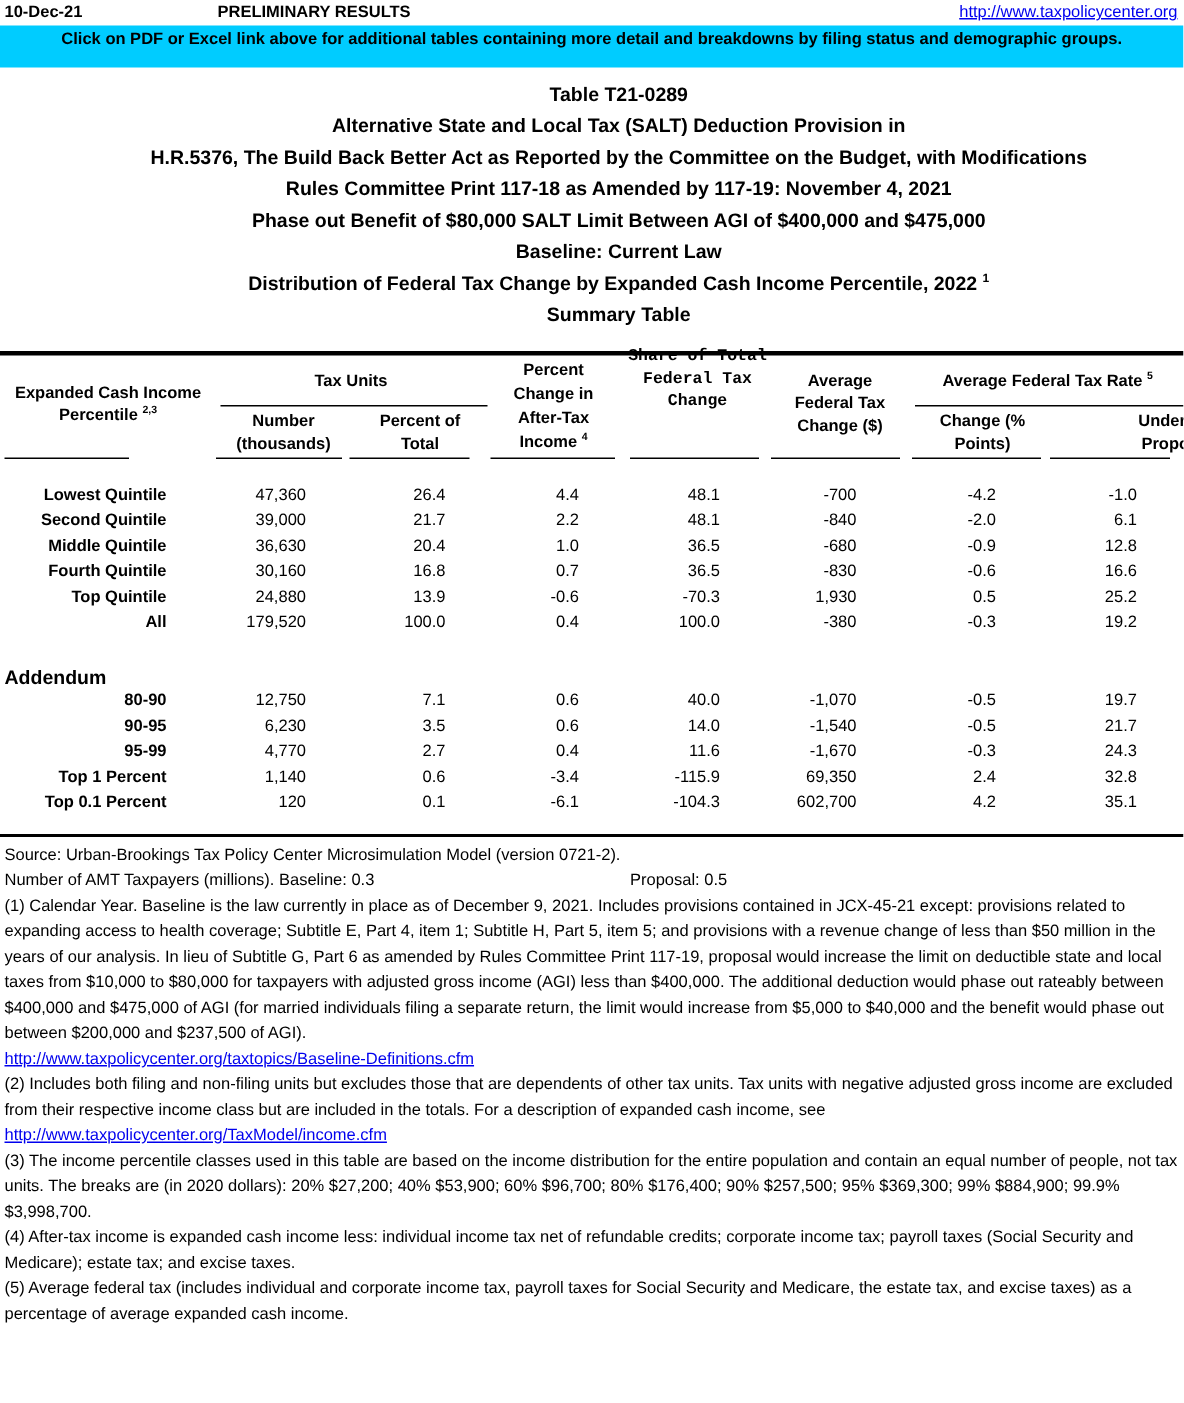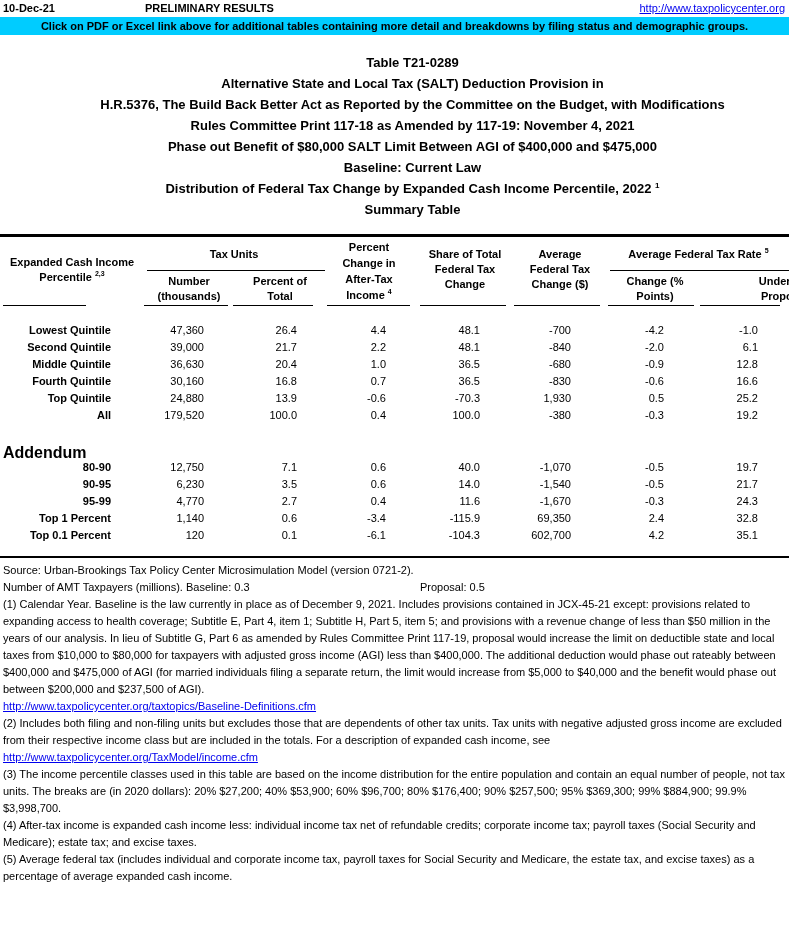--- a/index.html
+++ b/index.html
@@ -4,21 +4,21 @@
 <style>
   * { box-sizing: border-box; margin: 0; padding: 0; }
   html, body { width: 789px; height: 935px; background: #ffffff; overflow: hidden; }
   body { font-family: "Liberation Sans", sans-serif; color: #000; font-size: 11px; position: relative; }
 
   .topbar { position: absolute; left: 0; top: 0; width: 789px; height: 19px; font-size: 11px; font-weight: bold; }
   .topbar .date { position: absolute; left: 3px; top: 2px; }
   .topbar .prelim { position: absolute; left: 145px; top: 2px; }
   .topbar .url { position: absolute; right: 4px; top: 2px; color: #0000ee; text-decoration: underline; font-weight: normal; }
 
-  .banner { position: absolute; left: 0; top: 17px; width: 789px; height: 18px; background: #00ccff; font-weight: bold; font-size: 11px; text-align: center; line-height: 18px; }
+  .banner { position: absolute; left: 0; top: 17px; width: 789px; height: 28px; background: #00ccff; font-weight: bold; font-size: 11px; text-align: center; line-height: 18px; }
 
   .titles { position: absolute; left: 0; top: 52px; width: 789px; text-align: center; font-weight: bold; font-size: 13px; }
   .titles div { height: 21px; line-height: 21px; padding-left: 36px; }
   .titles sup { font-size: 8px; vertical-align: super; line-height: 0; }
 
   .rule-thick { position: absolute; left: 0; width: 789px; height: 3px; background: #000; }
   .rule-thin { position: absolute; height: 1px; background: #000; }
 
   .hdr { position: absolute; font-weight: bold; font-size: 11px; text-align: center; line-height: 15px; }
   .hdr sup { font-size: 7px; vertical-align: super; line-height: 0; }
@@ -27,21 +27,21 @@
   .row .lbl { position: absolute; right: 678px; font-weight: bold; white-space: nowrap; }
   .row .c { position: absolute; text-align: right; white-space: nowrap; }
   .c1 { right: 585px; }
   .c2 { right: 492px; }
   .c3 { right: 403px; }
   .c4 { right: 309px; }
   .c5 { right: 218px; }
   .c6 { right: 125px; }
   .c7 { right: 31px; }
 
-  .addendum { position: absolute; left: 3px; top: 444px; font-weight: bold; font-size: 16px; }
+  .addendum { position: absolute; left: 3px; top: 444px; font-weight: bold; font-size: 13px; }
 
   .notes { position: absolute; left: 3px; top: 562px; width: 786px; font-size: 11px; line-height: 17px; }
   .notes a { color: #0000ee; text-decoration: underline; }
   .notes .amt-proposal { position: absolute; left: 417px; }
 </style>
 </head>
 <body>
 
 <div class="topbar">
   <span class="date">10-Dec-21</span>
@@ -76,21 +76,21 @@
 <div class="hdr" style="left:234px;top:274px;width:92px;">
   <div>Percent of</div>
   <div>Total</div>
 </div>
 <div class="hdr" style="left:328px;top:239px;width:82px;line-height:16px;">
   <div>Percent</div>
   <div>Change in</div>
   <div>After-Tax</div>
   <div><span>Income</span> <sup>4</sup></div>
 </div>
-<div class="hdr" style="left:418px;top:247px;width:94px;">
+<div class="hdr" style="left:418px;top:231px;width:94px;font-family:Liberation Mono, monospace;">
   <div>Share of Total</div>
   <div>Federal Tax</div>
   <div>Change</div>
 </div>
 <div class="hdr" style="left:513px;top:247px;width:94px;">
   <div>Average</div>
   <div>Federal Tax</div>
   <div>Change ($)</div>
 </div>
 <div class="hdr" style="left:608px;top:247px;width:181px;"><span>Average Federal Tax Rate</span> <sup>5</sup></div>

